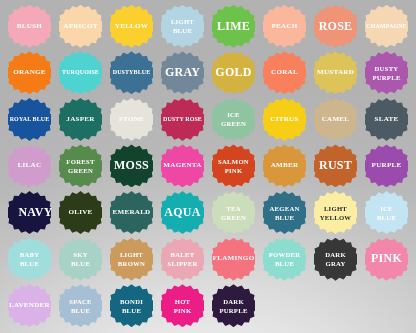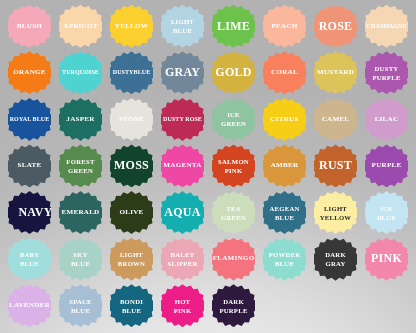--- a/index.html
+++ b/index.html
@@ -222,27 +222,27 @@
         <div class="swatch" title="CITRUS" style="background: rgb(247, 206, 22);">
           <div class="swatch-label">CITRUS</div>
         </div>
       </div>
       <div class="swatch-cell">
         <div class="swatch" title="CAMEL" style="background: rgb(205, 181, 141);">
           <div class="swatch-label">CAMEL</div>
         </div>
       </div>
       <div class="swatch-cell">
+        <div class="swatch" title="SLATE" style="background: rgb(76, 91, 99);">
+          <div class="swatch-label">SLATE</div>
+        </div>
+      </div>
+      <div class="swatch-cell">
         <div class="swatch" title="LILAC" style="background: rgb(207, 156, 203);">
           <div class="swatch-label">LILAC</div>
-        </div>
-      </div>
-      <div class="swatch-cell">
-        <div class="swatch" title="SLATE" style="background: rgb(76, 91, 99);">
-          <div class="swatch-label">SLATE</div>
         </div>
       </div>
       <div class="swatch-cell">
         <div class="swatch" title="FOREST GREEN" style="background: rgb(87, 138, 77);">
           <div class="swatch-label two-line">FOREST
 GREEN</div>
         </div>
       </div>
       <div class="swatch-cell">
         <div class="swatch" title="MOSS" style="background: rgb(18, 67, 44);">
@@ -274,27 +274,27 @@
         <div class="swatch" title="PURPLE" style="background: rgb(155, 75, 174);">
           <div class="swatch-label">PURPLE</div>
         </div>
       </div>
       <div class="swatch-cell">
         <div class="swatch" title="NAVY" style="background: rgb(23, 20, 64); padding-left: 12px;">
           <div class="swatch-label big">NAVY</div>
         </div>
       </div>
       <div class="swatch-cell">
+        <div class="swatch" title="OLIVE" style="background: rgb(44, 60, 24);">
+          <div class="swatch-label">OLIVE</div>
+        </div>
+      </div>
+      <div class="swatch-cell">
         <div class="swatch" title="EMERALD" style="background: rgb(44, 101, 96);">
           <div class="swatch-label">EMERALD</div>
-        </div>
-      </div>
-      <div class="swatch-cell">
-        <div class="swatch" title="OLIVE" style="background: rgb(44, 60, 24);">
-          <div class="swatch-label">OLIVE</div>
         </div>
       </div>
       <div class="swatch-cell">
         <div class="swatch" title="AQUA" style="background: rgb(20, 174, 176);">
           <div class="swatch-label big">AQUA</div>
         </div>
       </div>
       <div class="swatch-cell">
         <div class="swatch" title="TEA GREEN" style="background: rgb(203, 221, 187);">
           <div class="swatch-label two-line">TEA

